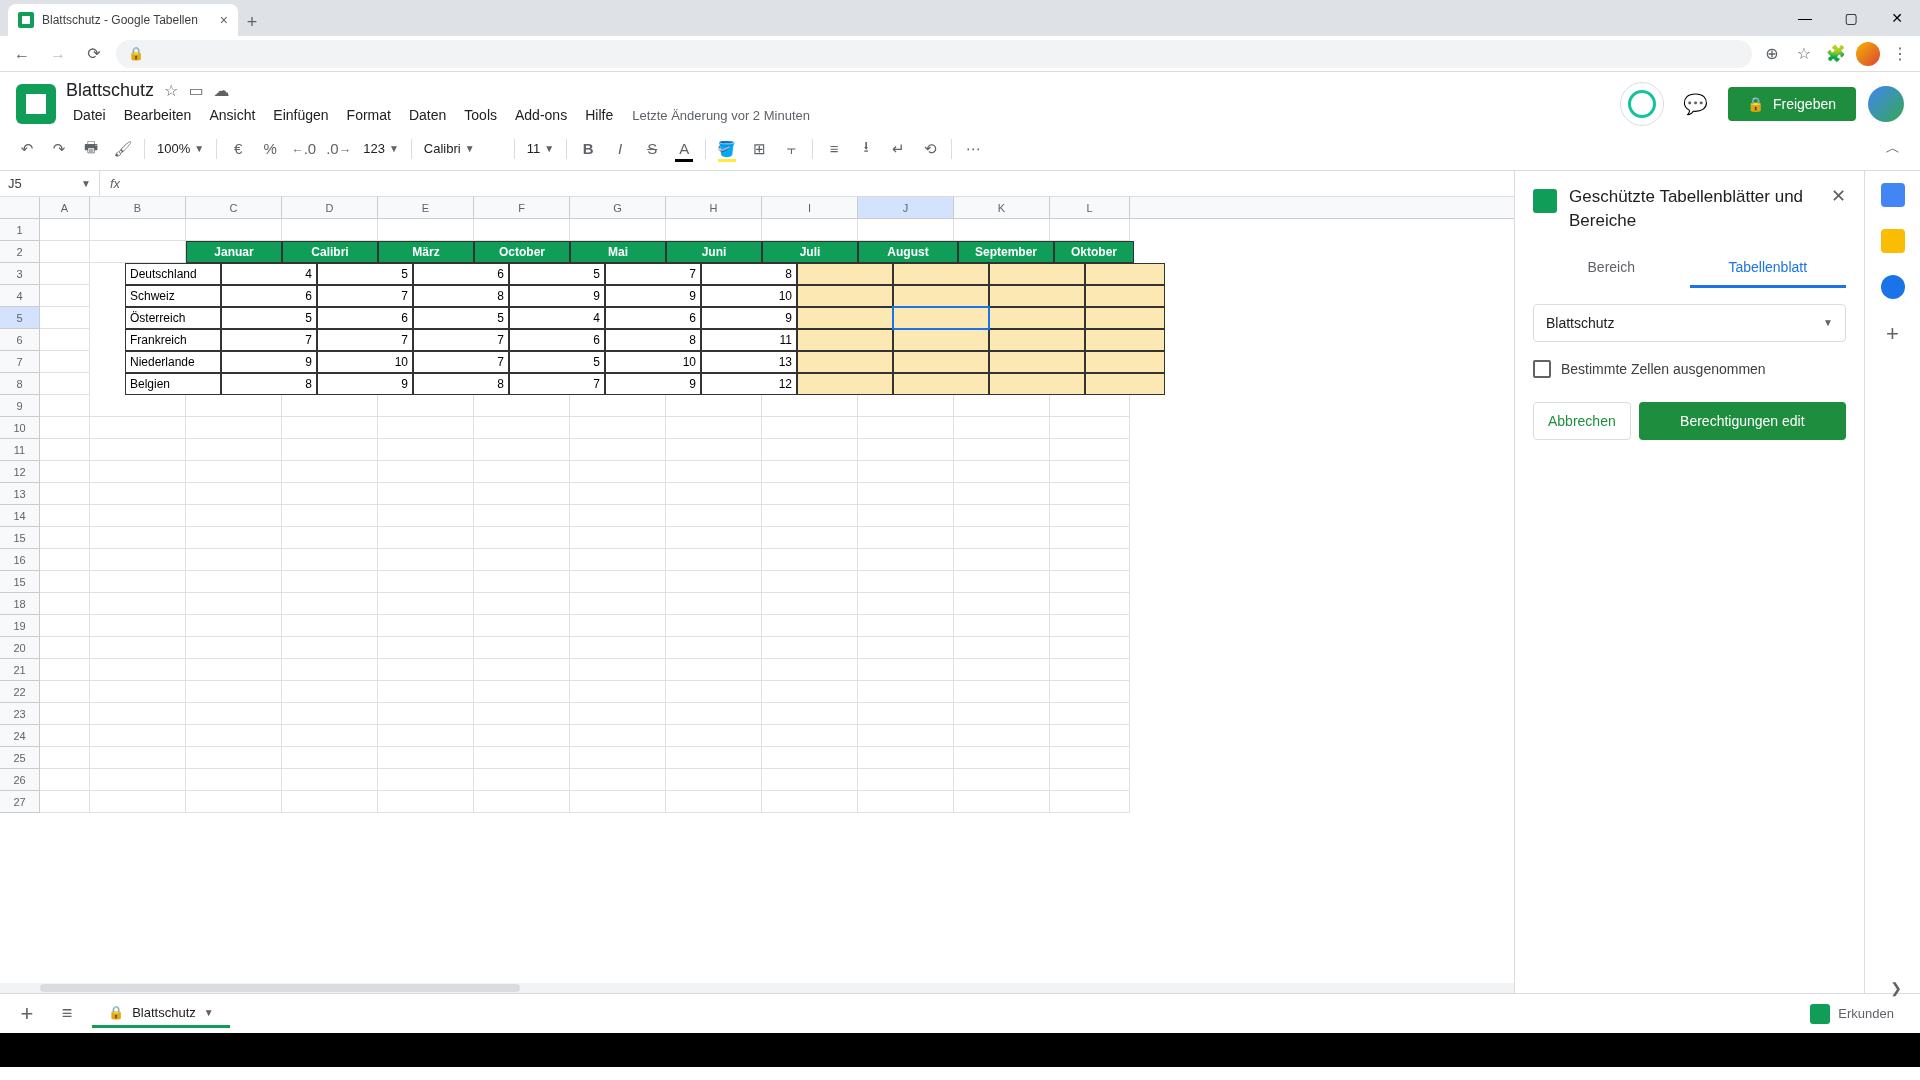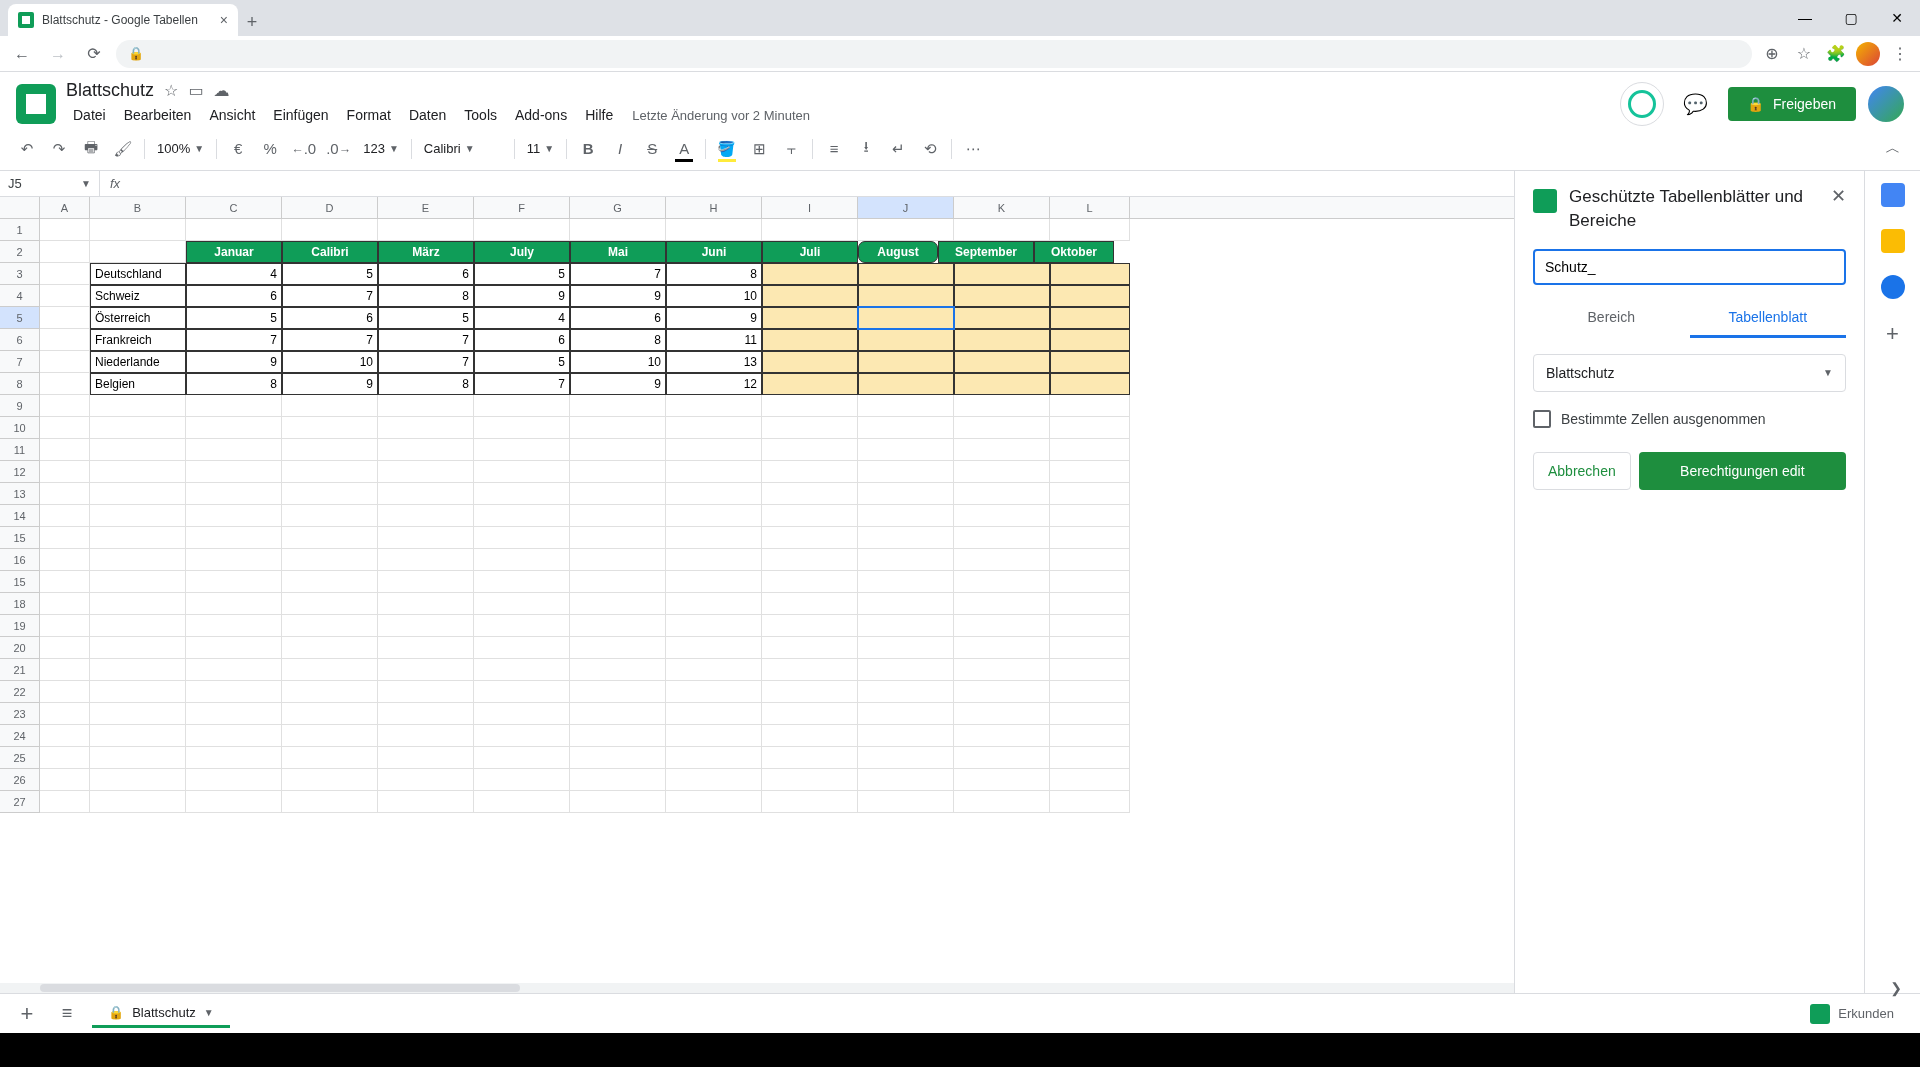--- a/index.html
+++ b/index.html
@@ -70,21 +70,21 @@
 .col-h { border-right: 1px solid #ccc; display: flex; align-items: center; justify-content: center; font-size: 11px; color: #5f6368; background: #f8f9fa; }
 .col-h.sel { background: #d3e3fd; }
 .grid-body { display: flex; }
 .row-headers { display: flex; flex-direction: column; width: 40px; }
 .row-h { height: 22px; border-bottom: 1px solid #ccc; border-right: 1px solid #ccc; background: #f8f9fa; display: flex; align-items: center; justify-content: center; font-size: 11px; color: #5f6368; }
 .row-h.sel { background: #d3e3fd; }
 .cells { position: relative; }
 .row { display: flex; height: 22px; }
 .cell { border-right: 1px solid #e0e0e0; border-bottom: 1px solid #e0e0e0; font-size: 12px; display: flex; align-items: center; padding: 0 4px; }
 .cell.header-cell { background: #0f9d58; color: #fff; font-weight: bold; justify-content: center; border: 1px solid #333; }
-.cell.label-cell { border: 1px solid #333; }
+.cell.label-cell { border: 1px solid #333; margin-left: 35px; }
 .cell.data-cell { justify-content: flex-end; border: 1px solid #333; }
 .cell.yellow { background: #fce8b2; border: 1px solid #333; }
 .cell.selected { outline: 2px solid #1a73e8; outline-offset: -1px; z-index: 1; position: relative; }
 
 
 .side-panel { width: 350px; border-left: 1px solid #dadce0; padding: 14px 18px; position: relative; }
 .panel-header { display: flex; align-items: flex-start; gap: 12px; margin-bottom: 16px; }
 .panel-icon { width: 24px; height: 24px; background: #0f9d58; border-radius: 3px; flex-shrink: 0; margin-top: 4px; }
 .panel-title { font-size: 17px; color: #202124; flex: 1; line-height: 1.4; }
 .panel-close { font-size: 18px; color: #5f6368; cursor: pointer; }
@@ -315,25 +315,25 @@
               <div class="cell" style="width: 96px;"></div>
               <div class="cell" style="width: 96px;"></div>
               <div class="cell" style="width: 80px;"></div>
             </div>
             <div class="row">
               <div class="cell" style="width: 50px;"></div>
               <div class="cell" style="width: 96px;"></div>
               <div class="cell header-cell" style="width: 96px;">Januar</div>
               <div class="cell header-cell" style="width: 96px;">Calibri</div>
               <div class="cell header-cell" style="width: 96px;">März</div>
-              <div class="cell header-cell" style="width: 96px;">July</div>
+              <div class="cell header-cell" style="width: 96px;">October</div>
               <div class="cell header-cell" style="width: 96px;">Mai</div>
               <div class="cell header-cell" style="width: 96px;">Juni</div>
               <div class="cell header-cell" style="width: 96px;">Juli</div>
-              <div class="cell header-cell" style="width: 80px; border-radius: 7px;">August</div>
+              <div class="cell header-cell" style="width: 100px;">August</div>
               <div class="cell header-cell" style="width: 96px;">September</div>
               <div class="cell header-cell" style="width: 80px;">Oktober</div>
             </div>
             <div class="row">
               <div class="cell" style="width: 50px;"></div>
               <div class="cell label-cell" style="width: 96px;">Deutschland</div>
               <div class="cell data-cell" style="width: 96px;">4</div>
               <div class="cell data-cell" style="width: 96px;">5</div>
               <div class="cell data-cell" style="width: 96px;">6</div>
               <div class="cell data-cell" style="width: 96px;">5</div>
@@ -687,21 +687,20 @@
         <div class="hscroll-thumb"></div>
       </div>
   </div>
 
   <div class="side-panel">
     <div class="panel-header">
       <div class="panel-icon"></div>
       <div class="panel-title">Geschützte Tabellenblätter und Bereiche</div>
       <div class="panel-close">✕</div>
     </div>
-    <input class="panel-input" type="text" value="Schutz_" style="">
     <div class="panel-tabs">
       <div class="panel-tab">Bereich</div>
       <div class="panel-tab active">Tabellenblatt</div>
     </div>
     <div class="panel-select">
       <span>Blattschutz</span>
       <span class="tb-dropdown">▼</span>
     </div>
     <div class="panel-check-row">
       <div class="panel-checkbox"></div>

